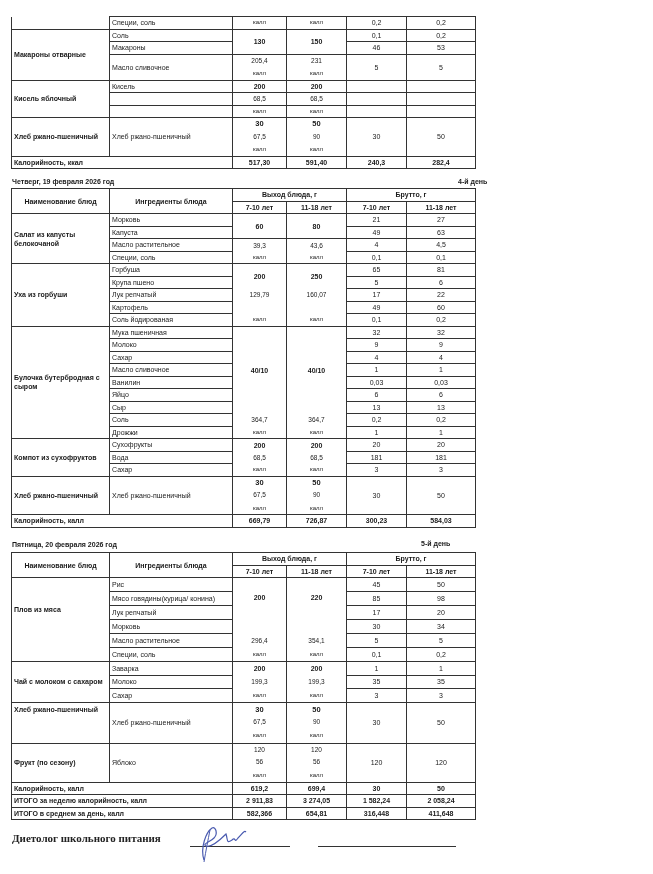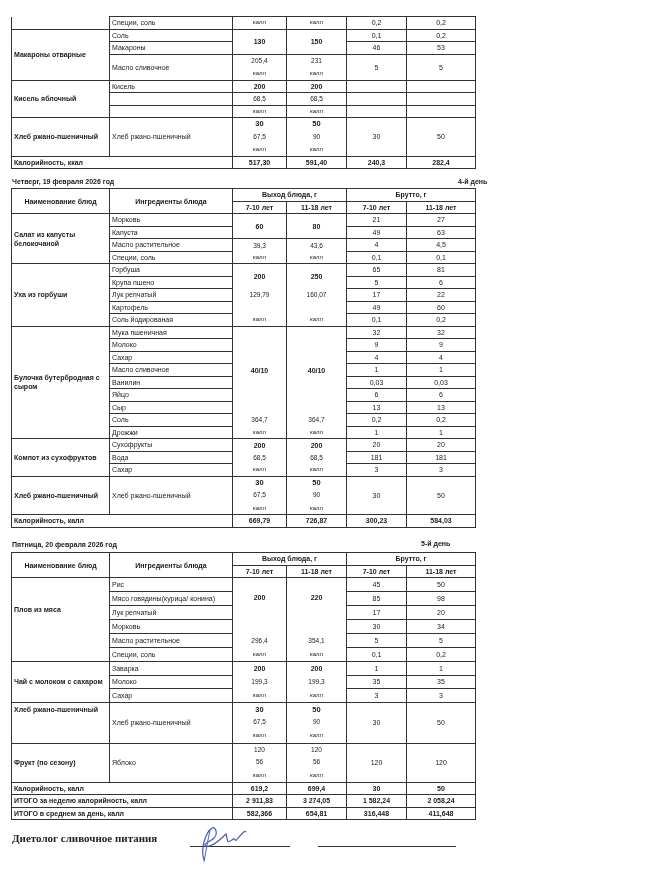--- a/index.html
+++ b/index.html
@@ -456,21 +456,21 @@
     <tr class="tot">
       <td colspan="2">ИТОГО в среднем за день, калл</td>
       <td class="ctr">582,366</td>
       <td class="ctr">654,81</td>
       <td class="ctr">316,448</td>
       <td class="ctr">411,648</td>
     </tr>
   </tbody>
     </table>
 
-  <div class="sig">Диетолог сливочное питания</div>
+  <div class="sig">Диетолог школьного питания</div>
   <div class="sig-line" style="left:190px; width:100px;"></div>
   <div class="sig-line" style="left:318px; width:138px;"></div>
   <svg class="scribble" width="60" height="45" viewBox="0 0 60 45">
     <path d="M12 40 C8 28, 14 12, 20 8 C24 6, 26 14, 22 18 C18 22, 10 24, 14 26 C20 28, 30 18, 34 14 C36 20, 34 24, 40 20 C44 16, 42 24, 46 18 C50 14, 52 10, 54 12" fill="none" stroke="#4a5bb0" stroke-width="1.2"></path>
     <path d="M18 10 C16 20, 14 30, 12 42" fill="none" stroke="#4a5bb0" stroke-width="1"></path>
   </svg>
 
 </div>
 
 </body></html>

